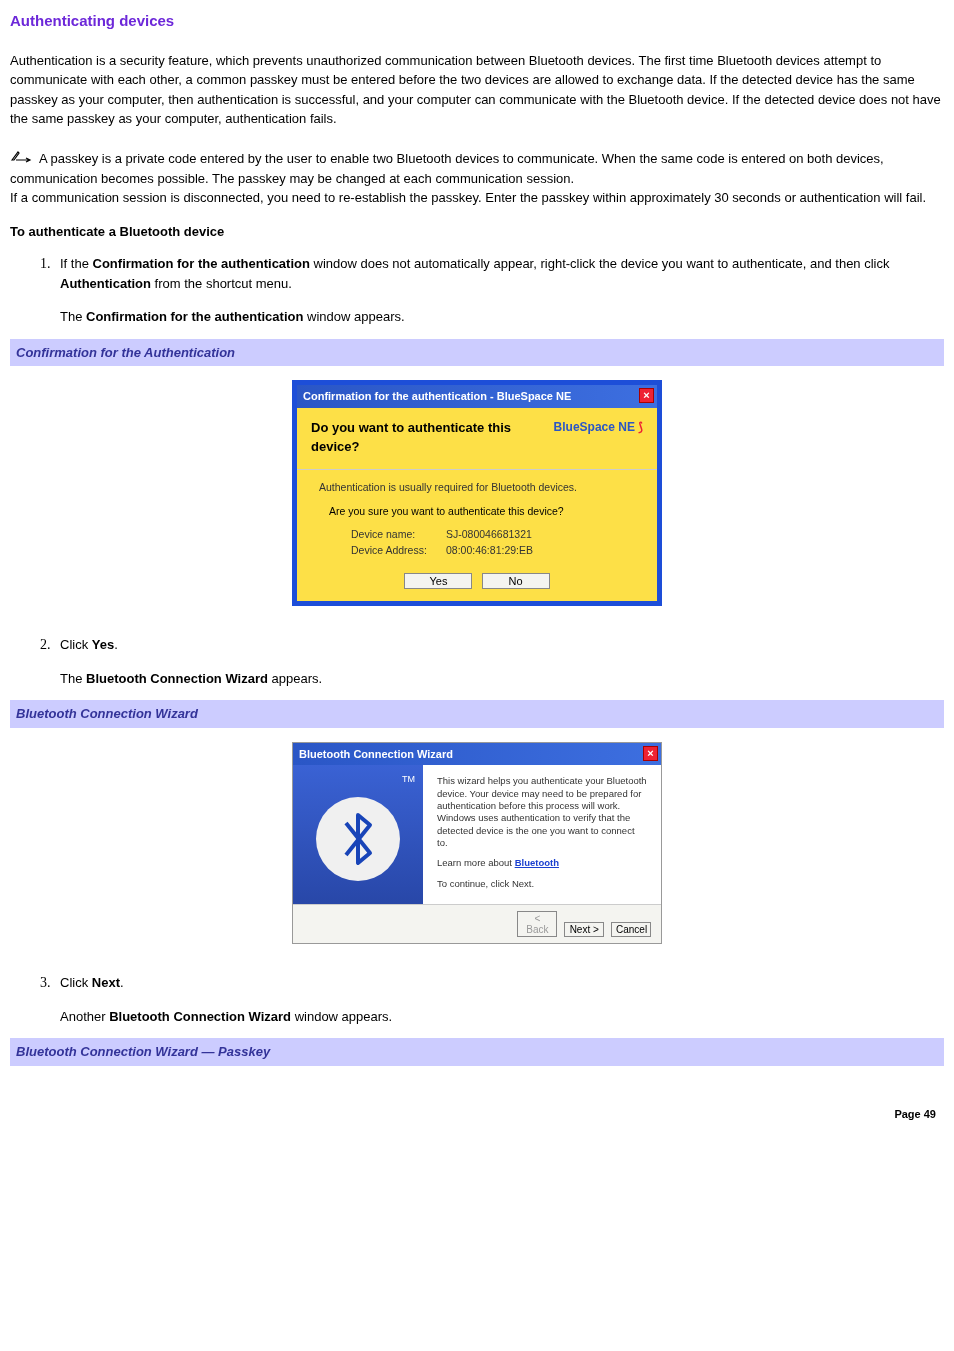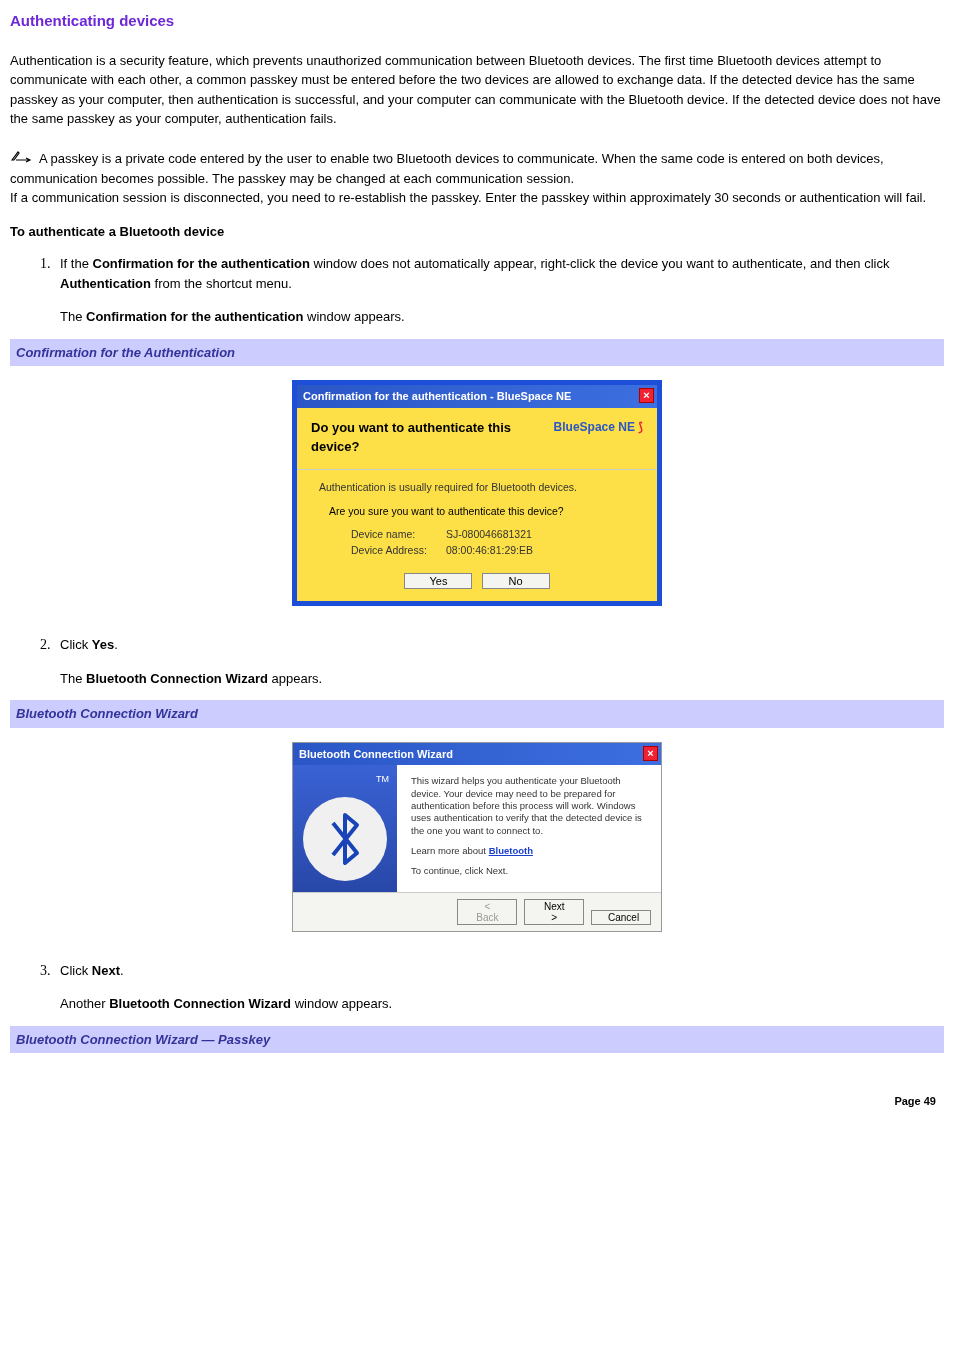--- a/index.html
+++ b/index.html
@@ -30,30 +30,30 @@
 .d1-q2 { margin:8px 0 8px 18px; font-size:10.5px;}
 .d1-kv { margin-left:40px; font-size:10.5px; color:#333;}
 .d1-kv span.k{ display:inline-block; width:95px;}
 .d1-btns { text-align:center; margin-top:14px;}
 .d1-btns button { width:68px; padding:1px 0; font-size:11px; margin:0 3px; border:1px solid #888; background:#f4f4f0;}
 
 
 .dialog2 { display:inline-block; width: 370px; text-align:left; border: 1px solid #999; background:#fff; font-size:10px; font-family: Tahoma, Verdana, sans-serif; position:relative;}
 .dialog2 .title-bar{ font-size:11px;}
 .d2-body { display:flex; }
-.d2-left { width:104px; background: linear-gradient(#3a62d4,#2847a8); position:relative; padding-top:8px;}
+.d2-left { width:130px; background: linear-gradient(#3a62d4,#2847a8); position:relative; padding-top:8px;}
 .d2-left .tm{ color:#fff; font-size:9px; text-align:right; padding-right:8px;}
 .bt-circle { width:84px; height:84px; border-radius:50%; background:#f0f0f0; margin:10px auto 0 auto; position:relative; display:flex; align-items:center; justify-content:center;}
 .bt-circle svg{ width:50px; height:60px;}
 .d2-right { flex:1; padding:10px 14px 6px 14px;}
 .d2-h { font-family: "Times New Roman", serif; font-size:15px; color:#222; margin-bottom:14px;}
 .d2-p { font-size:9.5px; color:#333; margin-bottom:8px; line-height:1.3;}
 .d2-link { color:#1a3fcf; text-decoration:underline; cursor:pointer;font-weight:bold;}
 .d2-foot { border-top:1px solid #ccc; padding:6px 10px; text-align:right; background:#f4f4f0;}
-.d2-foot button{ width:60px; font-size:10px; padding:1px 16px; margin-left:4px; border:1px solid #888; background:#f4f4f0;}
+.d2-foot button{ width:40px; font-size:10px; padding:1px 4px; margin-left:4px; border:1px solid #888; background:#f4f4f0;}
 .d2-foot button.disabled{ color:#999; }
 
 .page-num { text-align:right; font-weight:bold; font-size:11px; margin-top:40px; padding-right:8px;}
 </style>
 </head>
 <body>
 
 <h2 class="main-title">Authenticating devices</h2>
 
 <p class="body-text">Authentication is a security feature, which prevents unauthorized communication between Bluetooth    devices. The first time Bluetooth devices attempt to communicate with each other, a common passkey must be entered before the two devices are allowed to exchange data. If the detected device has the same passkey as your computer, then authentication is successful, and your computer can communicate with the Bluetooth device. If the detected device does not have the same passkey as your computer, authentication fails.</p>

